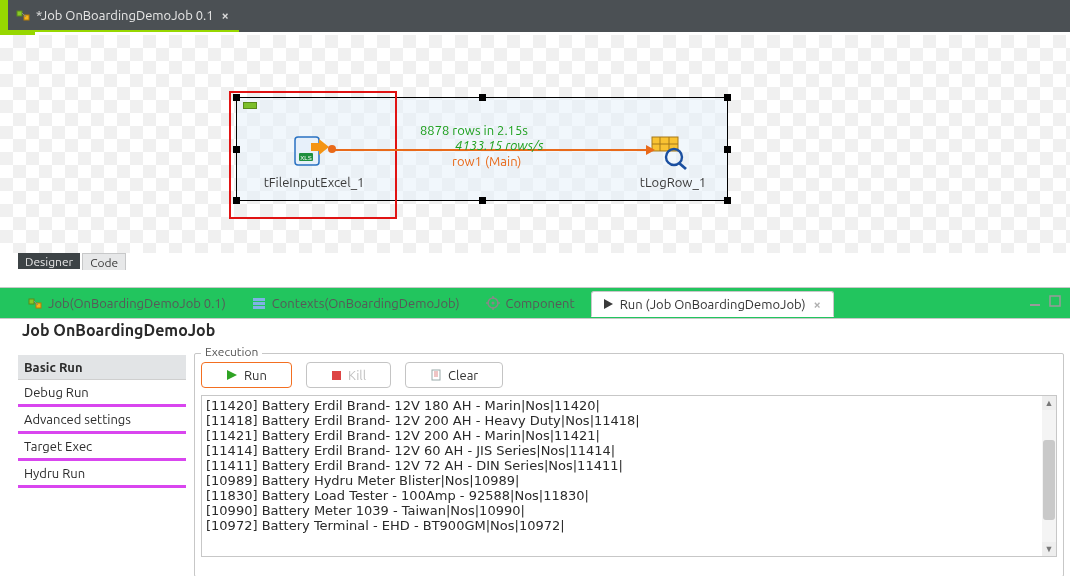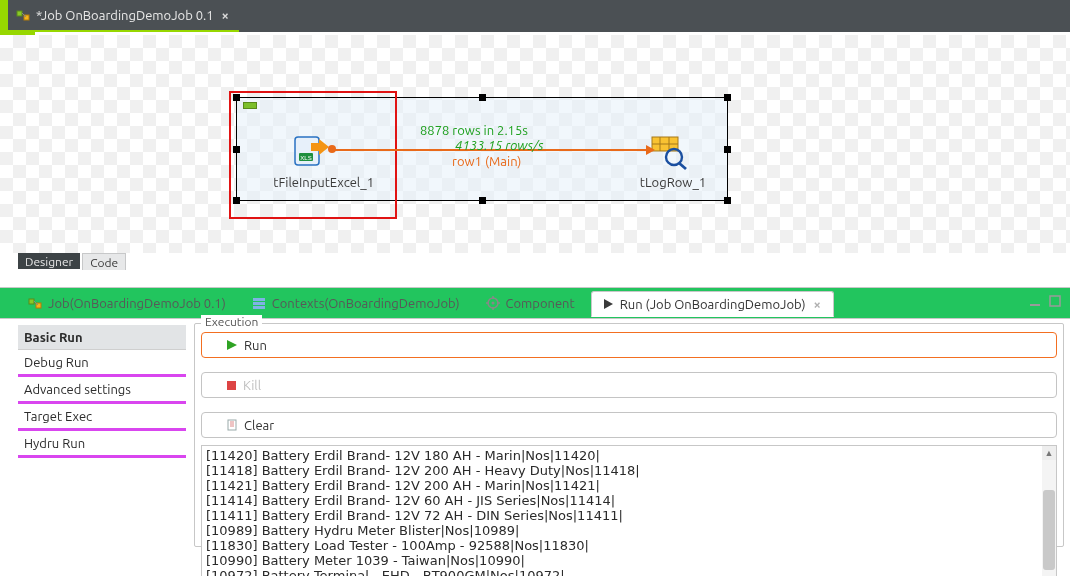--- a/index.html
+++ b/index.html
@@ -245,21 +245,20 @@
     position:absolute;
     top:-9px; left:6px;
     background:#fff;
     padding:0 4px;
     color:#555;
     font-size:12px;
   }
   .btnrow {
     display:flex; gap:14px;
     margin-bottom:7px;
-    flex-direction:column;
   }
   .btn {
     display:flex; align-items:center; gap:6px;
     padding:5px 24px;
     border:1px solid #c4c4c4;
     border-radius:4px;
     background:#fff;
     cursor:pointer;
     font-size:13px;
     color:#333;
@@ -342,21 +341,21 @@
     <div class="redbox" style="left:229px; top:56px; width:164px; height:124px;"></div>
 
     <div class="comp-icon" style="left:293px; top:98px;">
       <svg width="38" height="36" viewBox="0 0 38 36">
         <rect x="2" y="4" width="24" height="28" rx="3" fill="#e7f0fa" stroke="#2a72c2" stroke-width="1.5"></rect>
         <rect x="6" y="20" width="14" height="8" rx="1" fill="#1e8f3e"></rect>
         <text x="13" y="27" font-size="6" fill="#fff" text-anchor="middle" font-family="Arial">XLS</text>
         <path d="M18 10 L26 10 L26 6 L36 14 L26 22 L26 18 L18 18 Z" fill="#f49414"></path>
       </svg>
     </div>
-    <div class="comp-label" style="left:254px; top:140px; width:120px;text-align:right;">tFileInputExcel_1</div>
+    <div class="comp-label" style="left:254px; top:140px; width:120px;">tFileInputExcel_1</div>
 
     <div class="comp-icon" style="left:650px; top:100px;">
       <svg width="38" height="36" viewBox="0 0 38 36">
         <rect x="2" y="2" width="26" height="14" fill="#f9c232" stroke="#a5781a"></rect>
         <line x1="2" y1="9" x2="28" y2="9" stroke="#a5781a"></line>
         <line x1="10" y1="2" x2="10" y2="16" stroke="#a5781a"></line>
         <line x1="19" y1="2" x2="19" y2="16" stroke="#a5781a"></line>
         <circle cx="24" cy="22" r="8" fill="none" stroke="#1a4fa0" stroke-width="2.4"></circle>
         <line x1="29" y1="28" x2="36" y2="34" stroke="#1a4fa0" stroke-width="2.8"></line>
       </svg>
@@ -432,20 +431,21 @@
     <div class="vicon">
       <svg width="12" height="12">
           <rect x="1" y="1" width="10" height="10" fill="none" stroke="#9a9a9a" stroke-width="1.5"></rect>
         </svg>
     </div>
   </div>
 </div>
 
 <div class="lower">
   <div style="padding-left:18px; flex:1; display:flex; flex-direction:column;">
+    <div class="panel-title">Job OnBoardingDemoJob</div>
     <div style="display:flex; flex:1;">
       <div class="lower-left">
         <div class="run-modes" id="run-modes">
             <div class="run-mode selected">Basic Run</div>
             <div class="run-mode">Debug Run</div>
             <div class="run-mode">Advanced settings</div>
             <div class="run-mode">Target Exec</div>
             <div class="run-mode">Hydru Run</div>
           </div>
       </div>

